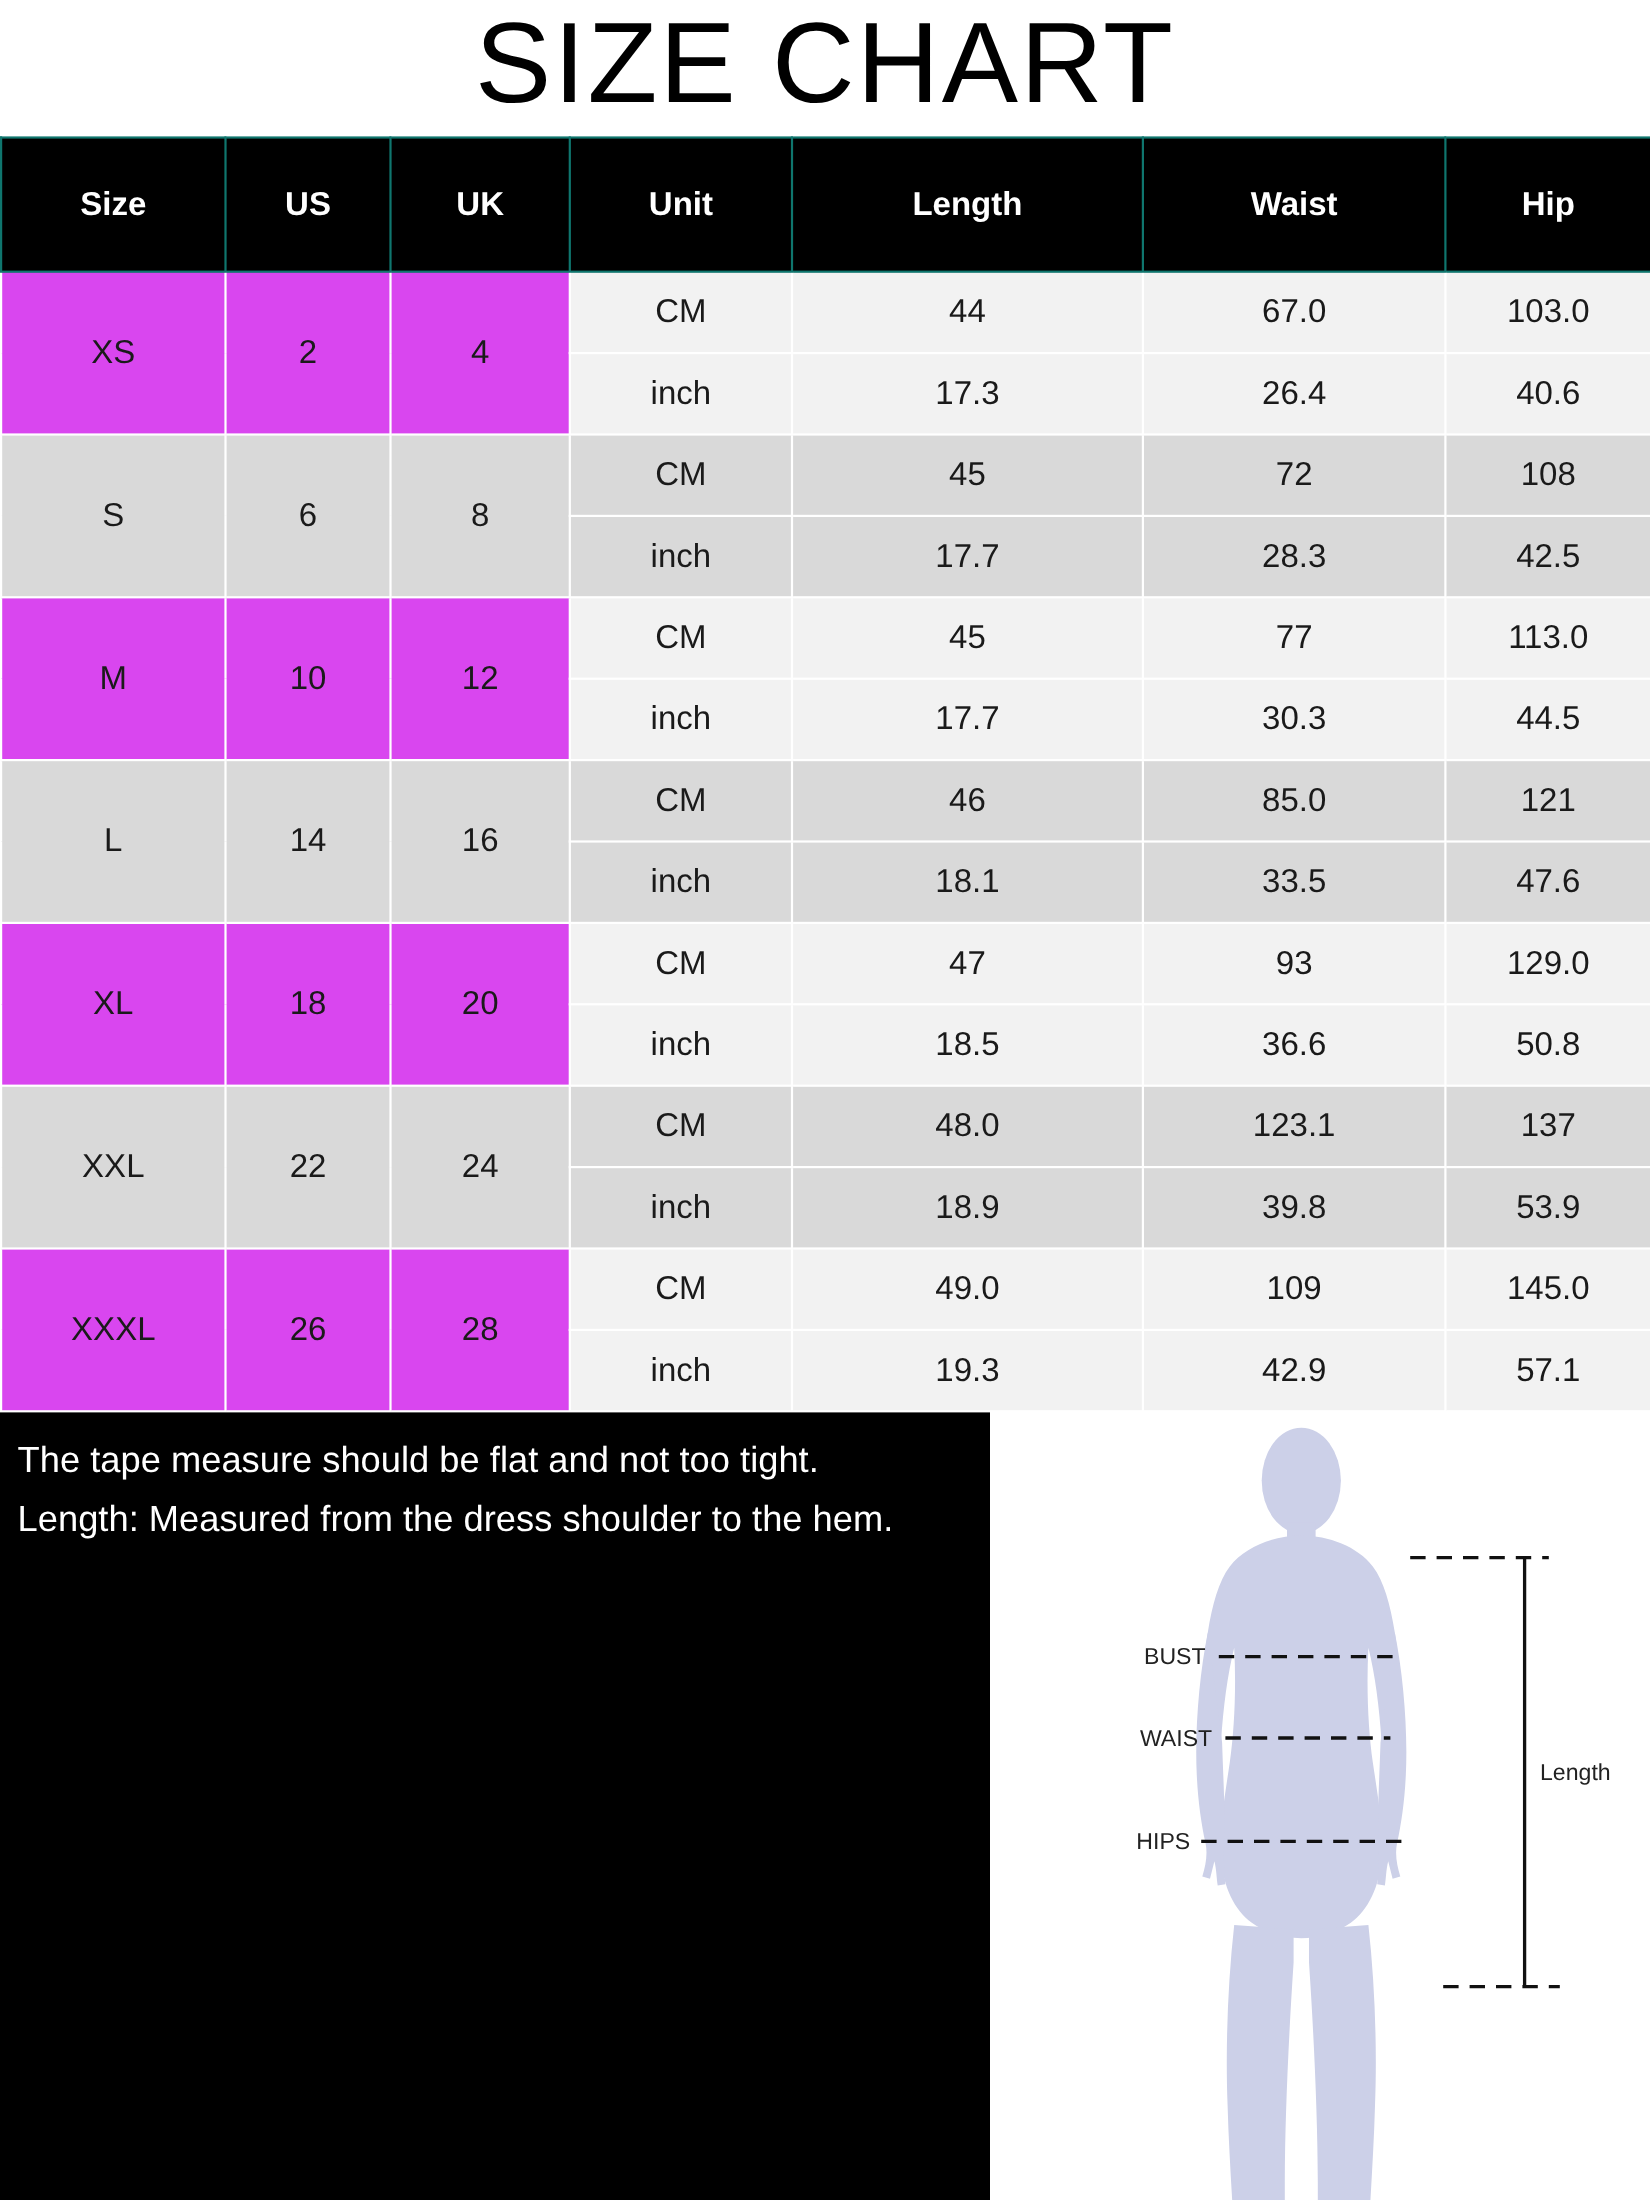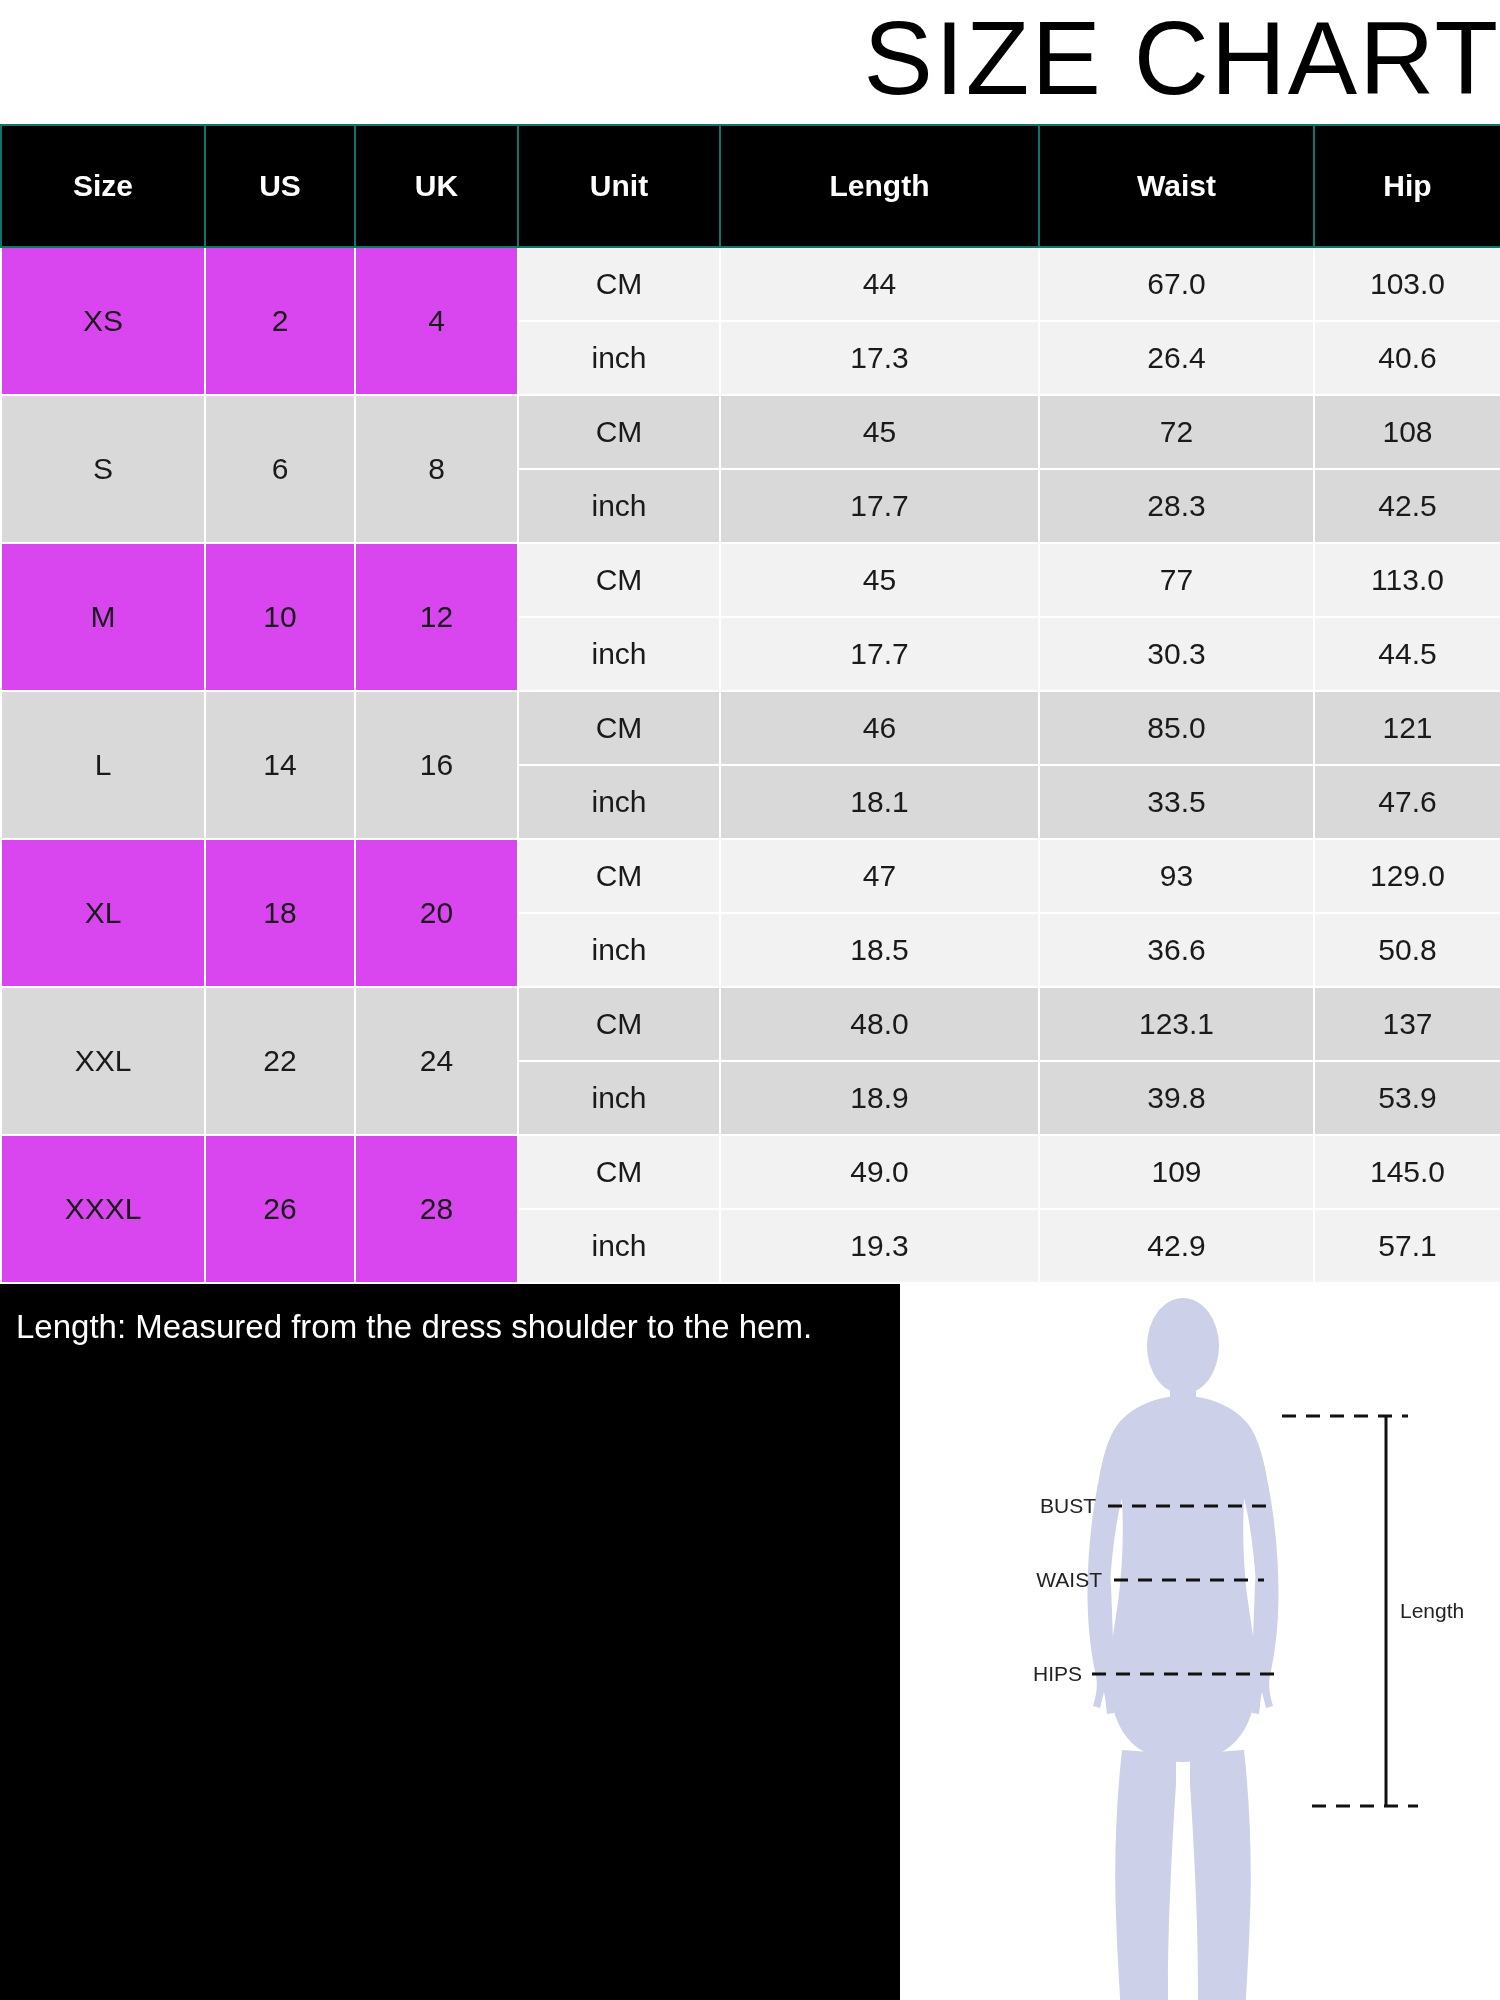--- a/index.html
+++ b/index.html
@@ -16,21 +16,21 @@
   }
   .page {
     position: relative;
     width: 1500px;
     height: 2000px;
     background: #ffffff;
   }
 
   
   .title {
-    text-align: right;
+    text-align: center;
     font-size: 104px;
     font-weight: 400;
     letter-spacing: 2px;
     line-height: 1.0;
     padding: 6px 0 14px 0;
     margin: 0;
     color: #000000;
   }
 
   
@@ -252,20 +252,21 @@
         <td>19.3</td>
         <td>42.9</td>
         <td>57.1</td>
       </tr>
     </tbody>
   </table>
 
   <div class="bottom">
 
     <div class="notes">
+      <p>The tape measure should be flat and not too tight.</p>
       <p>Length: Measured from the dress shoulder to the hem.</p>
     </div>
 
     <div class="figure-pane">
       <svg class="figure-svg" viewBox="0 0 600 768" xmlns="http://www.w3.org/2000/svg">
 
         <g fill="#ccd0e8">
 
           <ellipse cx="283" cy="62" rx="36" ry="48"></ellipse>
 

